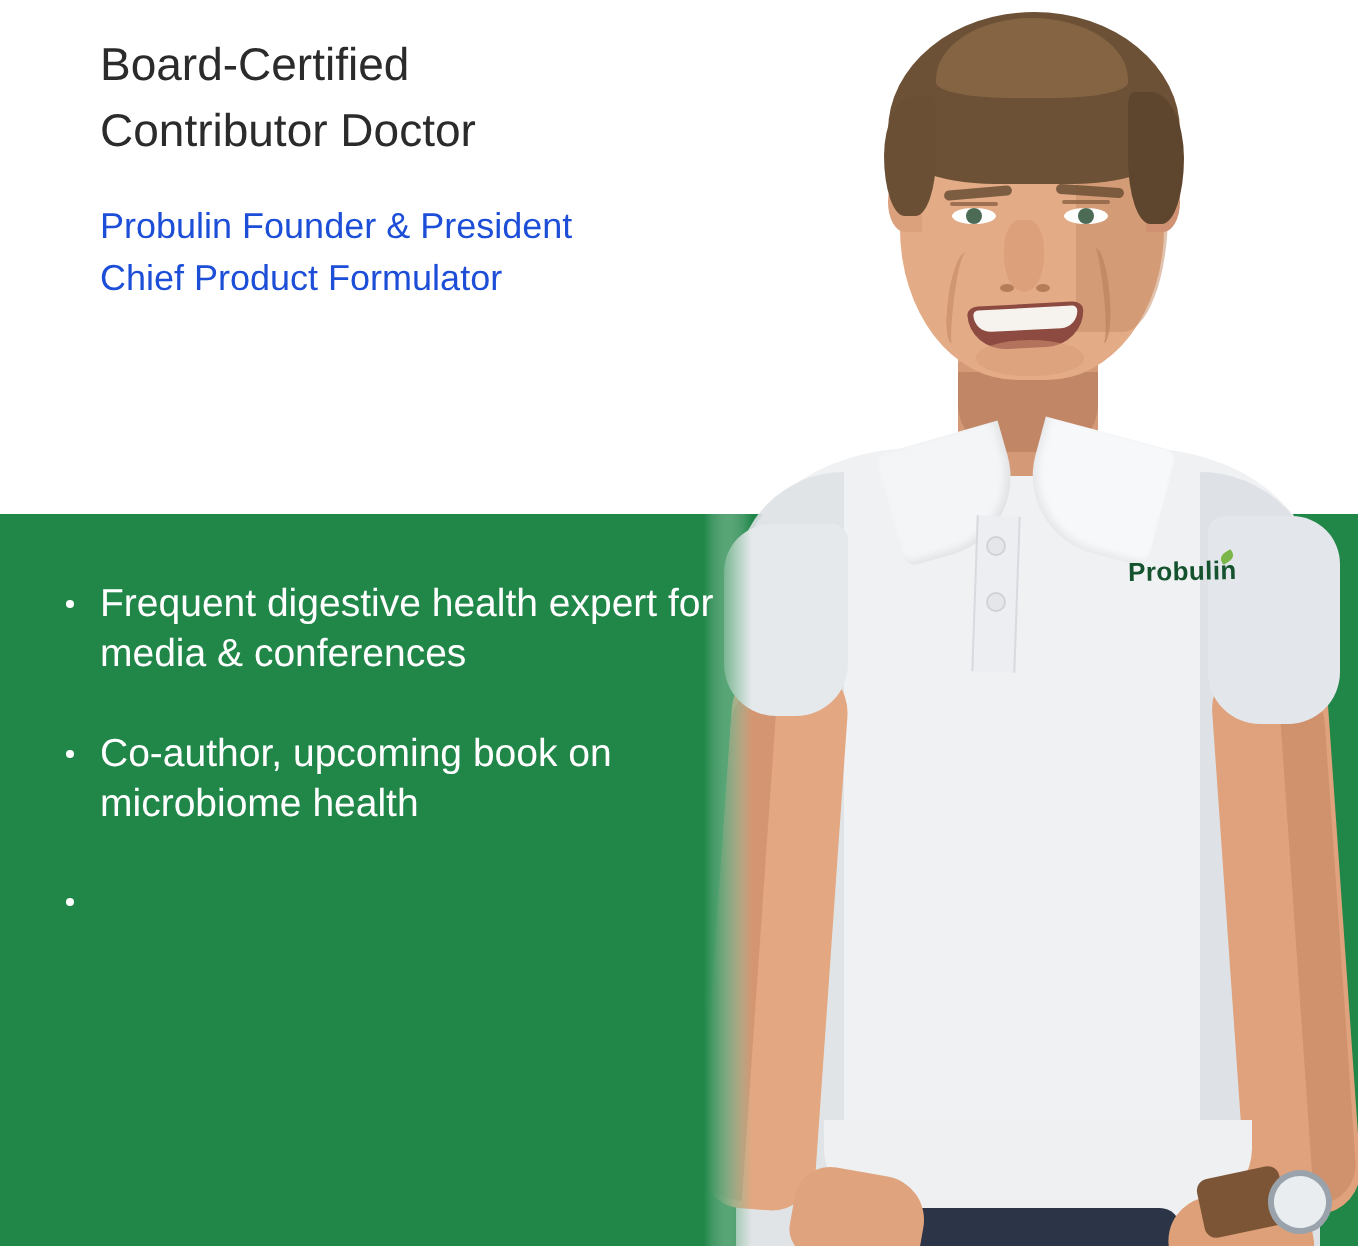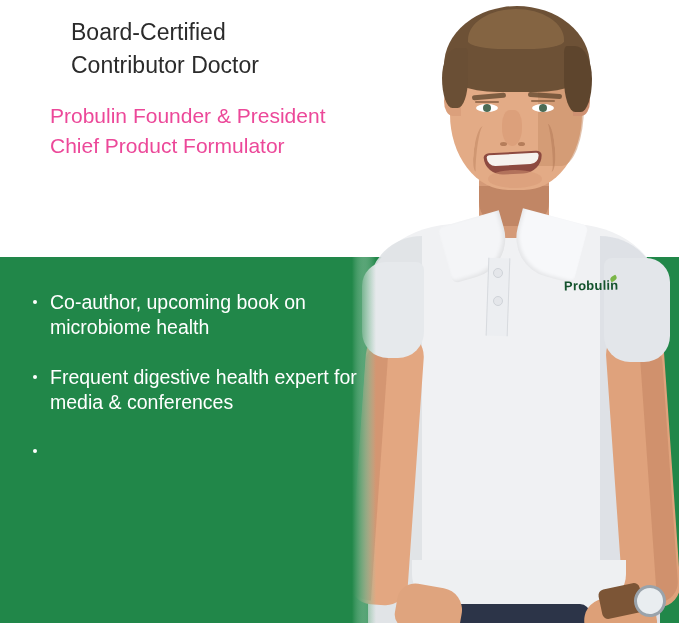--- a/index.html
+++ b/index.html
@@ -47,30 +47,29 @@
     line-height: 1.32;
     color: #111111;
     white-space: nowrap;
   }
   .sub-line {
     font-size: 23px;
     font-weight: 300;
     line-height: 1.42;
     color: #2b2b2b;
     white-space: nowrap;
-    margin-left: 21px;
   }
   .role-block {
     margin-top: 20px;
   }
   .role-line {
-    font-size: 21px;
+    font-size: 18px;
     font-weight: 300;
     line-height: 1.42;
-    color: #ec4899;
+    color: #1d4ed8;
     white-space: nowrap;
   }
 
   
   .bullets {
     position: absolute;
     left: 30px;
     top: 290px;
     width: 340px;
     margin: 0;
@@ -562,24 +561,24 @@
       <div class="chest-logo">Probulin</div>
     </div>
 
     <div class="photo-mask-left"></div>
     <div class="photo-mask-left-green"></div>
   </div>
 
   <ul class="bullets">
     <li class="bullet-item">
       <span class="bullet-dot"></span>
-      <span>Co-author, upcoming book on microbiome health</span>
+      <span>Frequent digestive health expert for media &amp; conferences</span>
     </li>
     <li class="bullet-item">
       <span class="bullet-dot"></span>
-      <span>Frequent digestive health expert for media &amp; conferences</span>
+      <span>Co-author, upcoming book on microbiome health</span>
     </li>
     <li class="bullet-item">
       <span class="bullet-dot"></span>
     </li>
   </ul>
 
 </div>
 
 </body></html>

